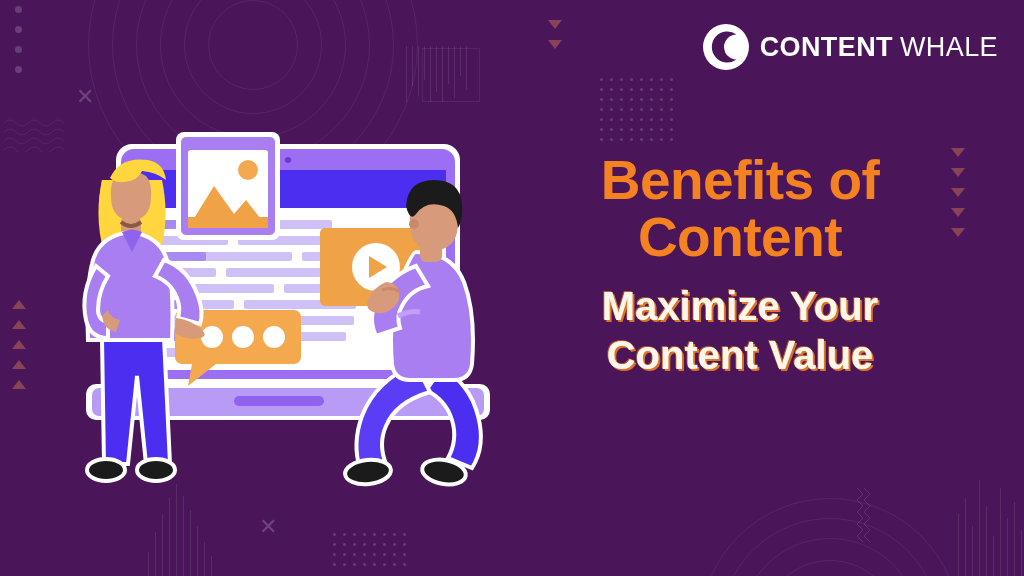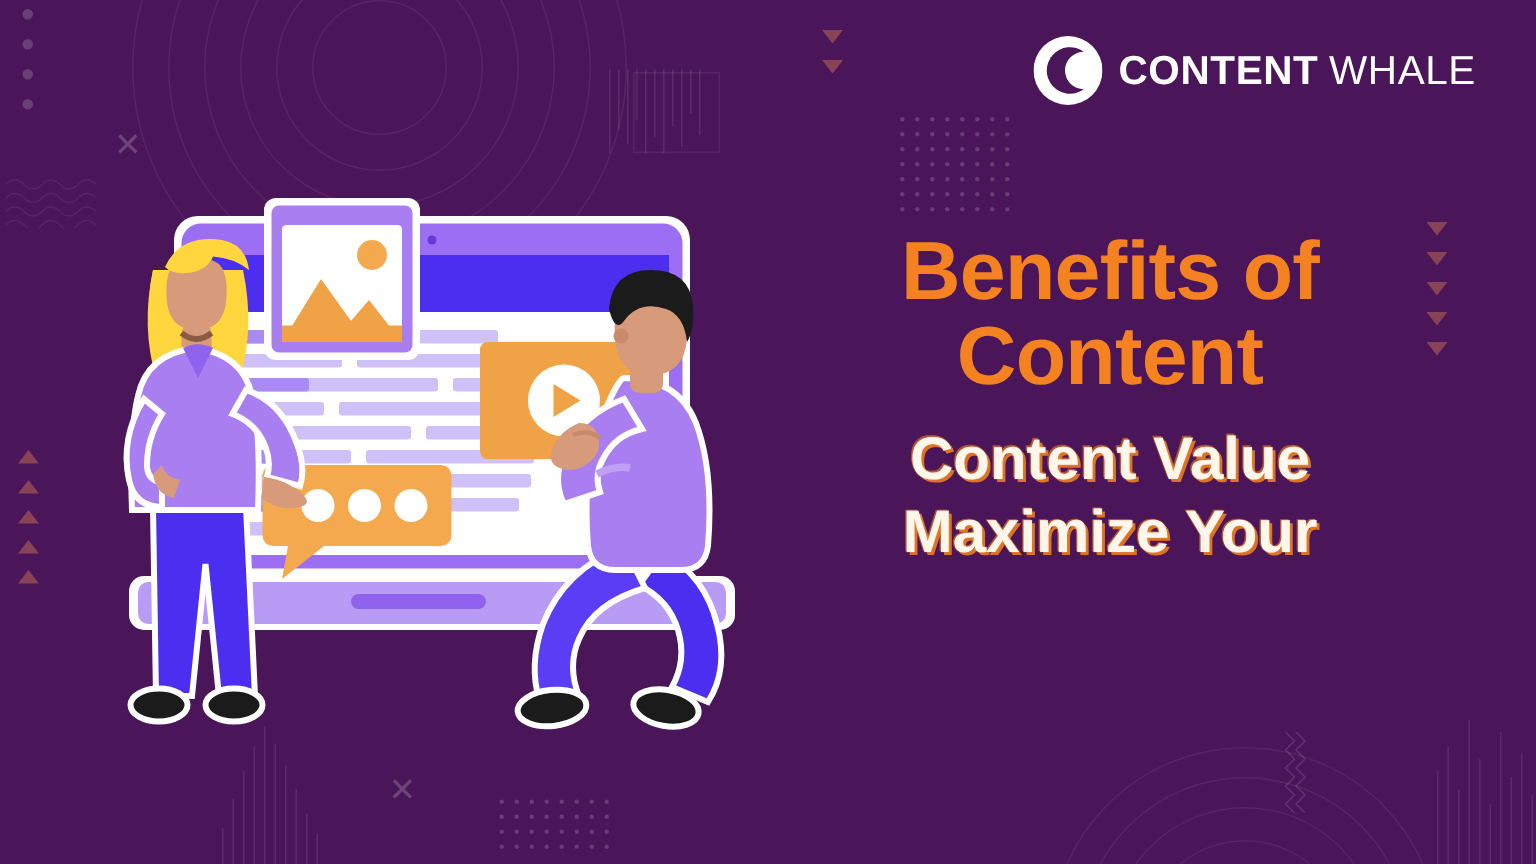--- a/index.html
+++ b/index.html
@@ -24,21 +24,21 @@
   .tri-up{border-left:7px solid transparent;border-right:7px solid transparent;border-bottom:9px solid rgba(214,124,84,.45);}
   .xmark{position:absolute;color:rgba(255,255,255,.20);font-size:22px;line-height:1;font-weight:400;}
   .dotgrid{position:absolute;display:grid;gap:7px;}
   .dotgrid i{display:block;width:3px;height:3px;border-radius:50%;background:rgba(255,255,255,.17);}
   .vlines{position:absolute;display:flex;align-items:flex-end;gap:6px;}
   .vlines i{display:block;width:1px;background:rgba(255,255,255,.10);}
   .sq-outline{position:absolute;border:1px solid rgba(255,255,255,.07);}
   .wave{position:absolute;opacity:.5;}
 
   
-  #logo{position:absolute;top:24px;right:40px;display:flex;align-items:center;gap:11px;}
+  #logo{position:absolute;top:24px;right:26px;display:flex;align-items:center;gap:11px;}
   #logo .mark{width:46px;height:46px;position:relative;}
   #logo .wordmark{font-size:27px;letter-spacing:.4px;white-space:nowrap;color:#fff;}
   #logo .wordmark .b{font-weight:700;}
   #logo .wordmark .l{font-weight:400;margin-left:7px;}
 
   
   #copy{
     position:absolute;left:556px;top:152px;width:368px;text-align:center;
   }
   #headline{
@@ -397,18 +397,18 @@
 
     </svg>
   </div>
 
   <div id="copy">
     <h1 id="headline">
       <span class="ln">Benefits of</span>
       <span class="ln">Content</span>
     </h1>
     <div id="subhead">
+      <span class="ln">Maximize Your</span>
       <span class="ln">Content Value</span>
-      <span class="ln">Maximize Your</span>
     </div>
   </div>
 
 </div>
 
 </body></html>

